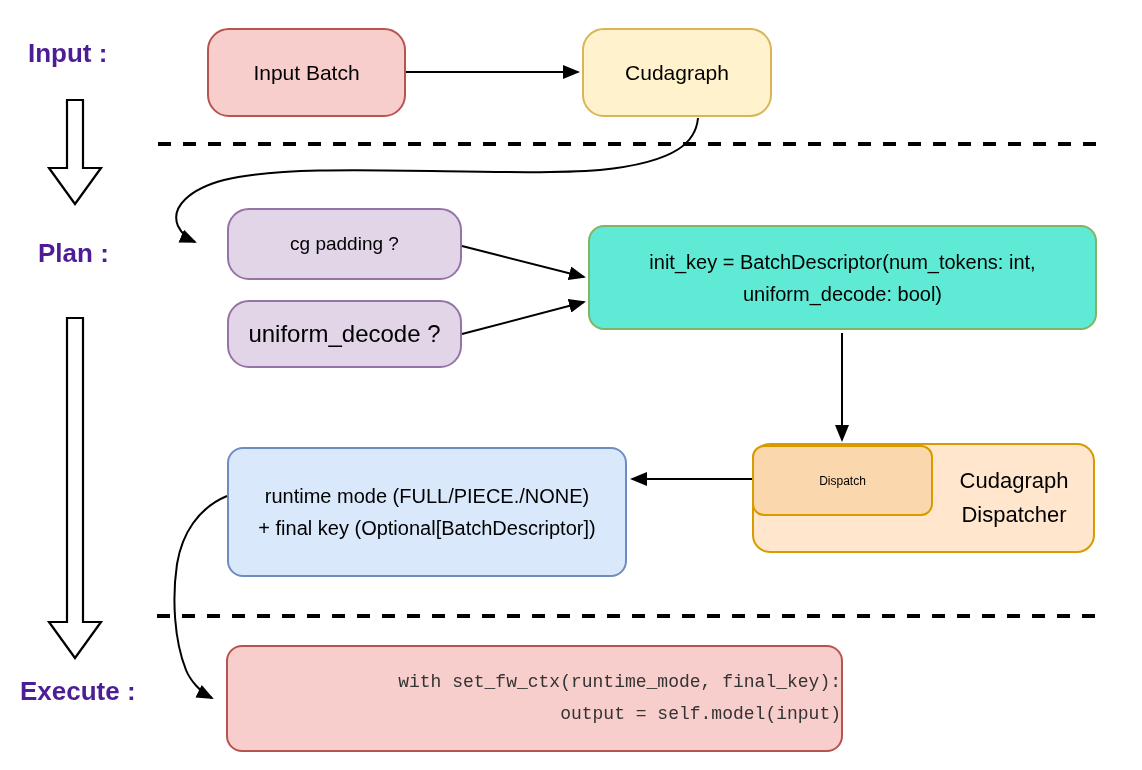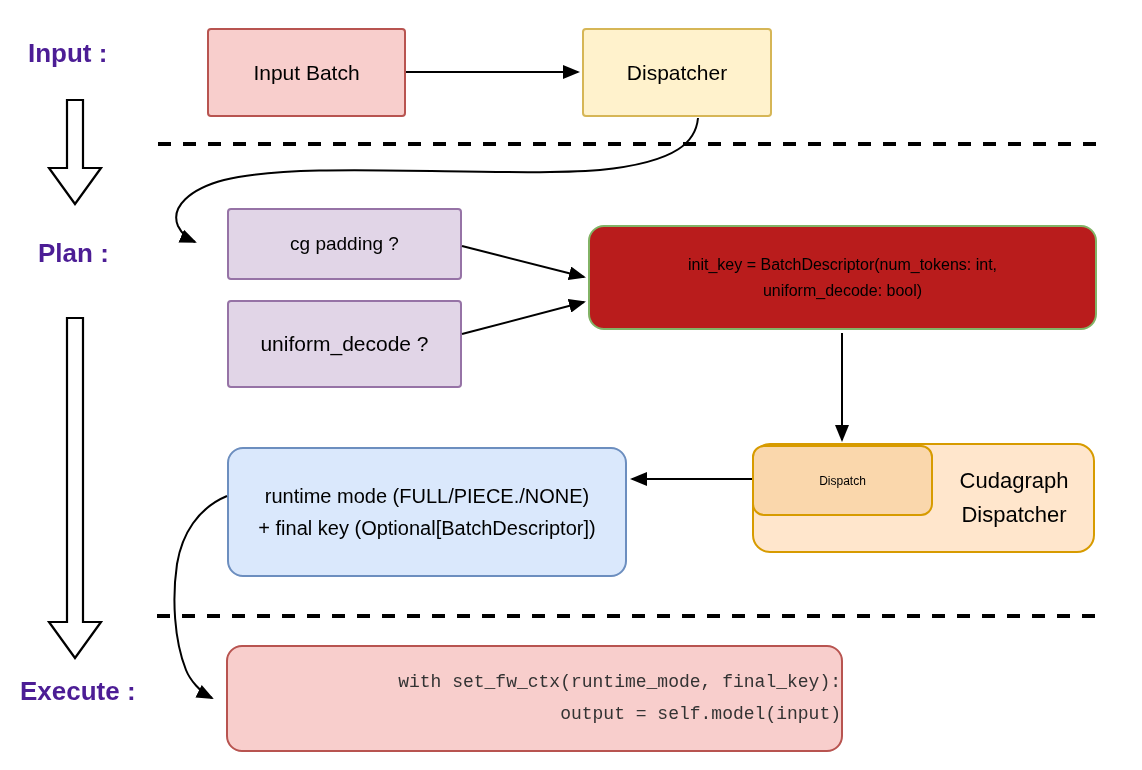--- a/index.html
+++ b/index.html
@@ -25,30 +25,30 @@
   
   .node {
     position: absolute;
     box-sizing: border-box;
     display: flex;
     flex-direction: column;
     align-items: center;
     justify-content: center;
     text-align: center;
     line-height: 1.5;
-    border-radius: 4px;
+    border-radius: 22px;
     border: 2px solid #000;
   }
   .node span { display: block; }
 
   .node-input-batch   { left: 207px; top: 28px;  width: 199px; height: 89px;  background: #F8CECC; border-color: #B85450; font-size: 21px; }
   .node-preprocess    { left: 582px; top: 28px;  width: 190px; height: 89px;  background: #FFF2CC; border-color: #D6B656; font-size: 21px; }
   .node-cg-padding    { left: 227px; top: 208px; width: 235px; height: 72px;  background: #E1D5E7; border-color: #9673A6; font-size: 19px; }
-  .node-uniform-decode{ left: 227px; top: 300px; width: 235px; height: 88px;  background: #E1D5E7; border-color: #9673A6; font-size: 21px; }
-  .node-init-key      { left: 588px; top: 225px; width: 509px; height: 105px; background: #b91c1c; border-color: #82B366; font-size: 16px; border-radius: 16px; line-height: 1.6; }
+  .node-uniform-decode{ left: 227px; top: 300px; width: 235px; height: 68px;  background: #E1D5E7; border-color: #9673A6; font-size: 24px; }
+  .node-init-key      { left: 588px; top: 225px; width: 509px; height: 105px; background: #5eead4; border-color: #82B366; font-size: 20px; border-radius: 16px; line-height: 1.6; }
   .node-cudagraph     { left: 752px; top: 443px; width: 343px; height: 110px; background: #FFE6CC; border-color: #D79B00; border-radius: 18px; }
   .node-dispatch      { left: 752px; top: 445px; width: 181px; height: 71px;  background: #FAD7AC; border-color: #D79B00; font-size: 12px; border-radius: 12px; }
   .cudagraph-caption  {
     position: absolute; left: 933px; top: 443px; width: 162px; height: 110px;
     display: flex; align-items: center; justify-content: center; text-align: center;
     font-size: 22px; line-height: 1.55;
   }
   .node-runtime       { left: 227px; top: 447px; width: 400px; height: 130px; background: #DAE8FC; border-color: #6C8EBF; font-size: 20px; border-radius: 16px; line-height: 1.6; }
   .node-execute-code  {
     left: 226px; top: 645px; width: 617px; height: 107px;
@@ -69,21 +69,21 @@
 
   <div class="section-label" style="left:28px; top:38px;">Input :</div>
   <div class="section-label" style="left:38px; top:238px;">Plan :</div>
   <div class="section-label" style="left:20px; top:676px;">Execute :</div>
 
   <div class="node node-input-batch">
     <span>Input Batch</span>
   </div>
 
   <div class="node node-preprocess">
-    <span>Dispatcher</span>
+    <span>Cudagraph</span>
   </div>
 
   <div class="node node-cg-padding">
     <span>cg padding ?</span>
   </div>
 
   <div class="node node-uniform-decode">
     <span>uniform_decode ?</span>
   </div>
 

